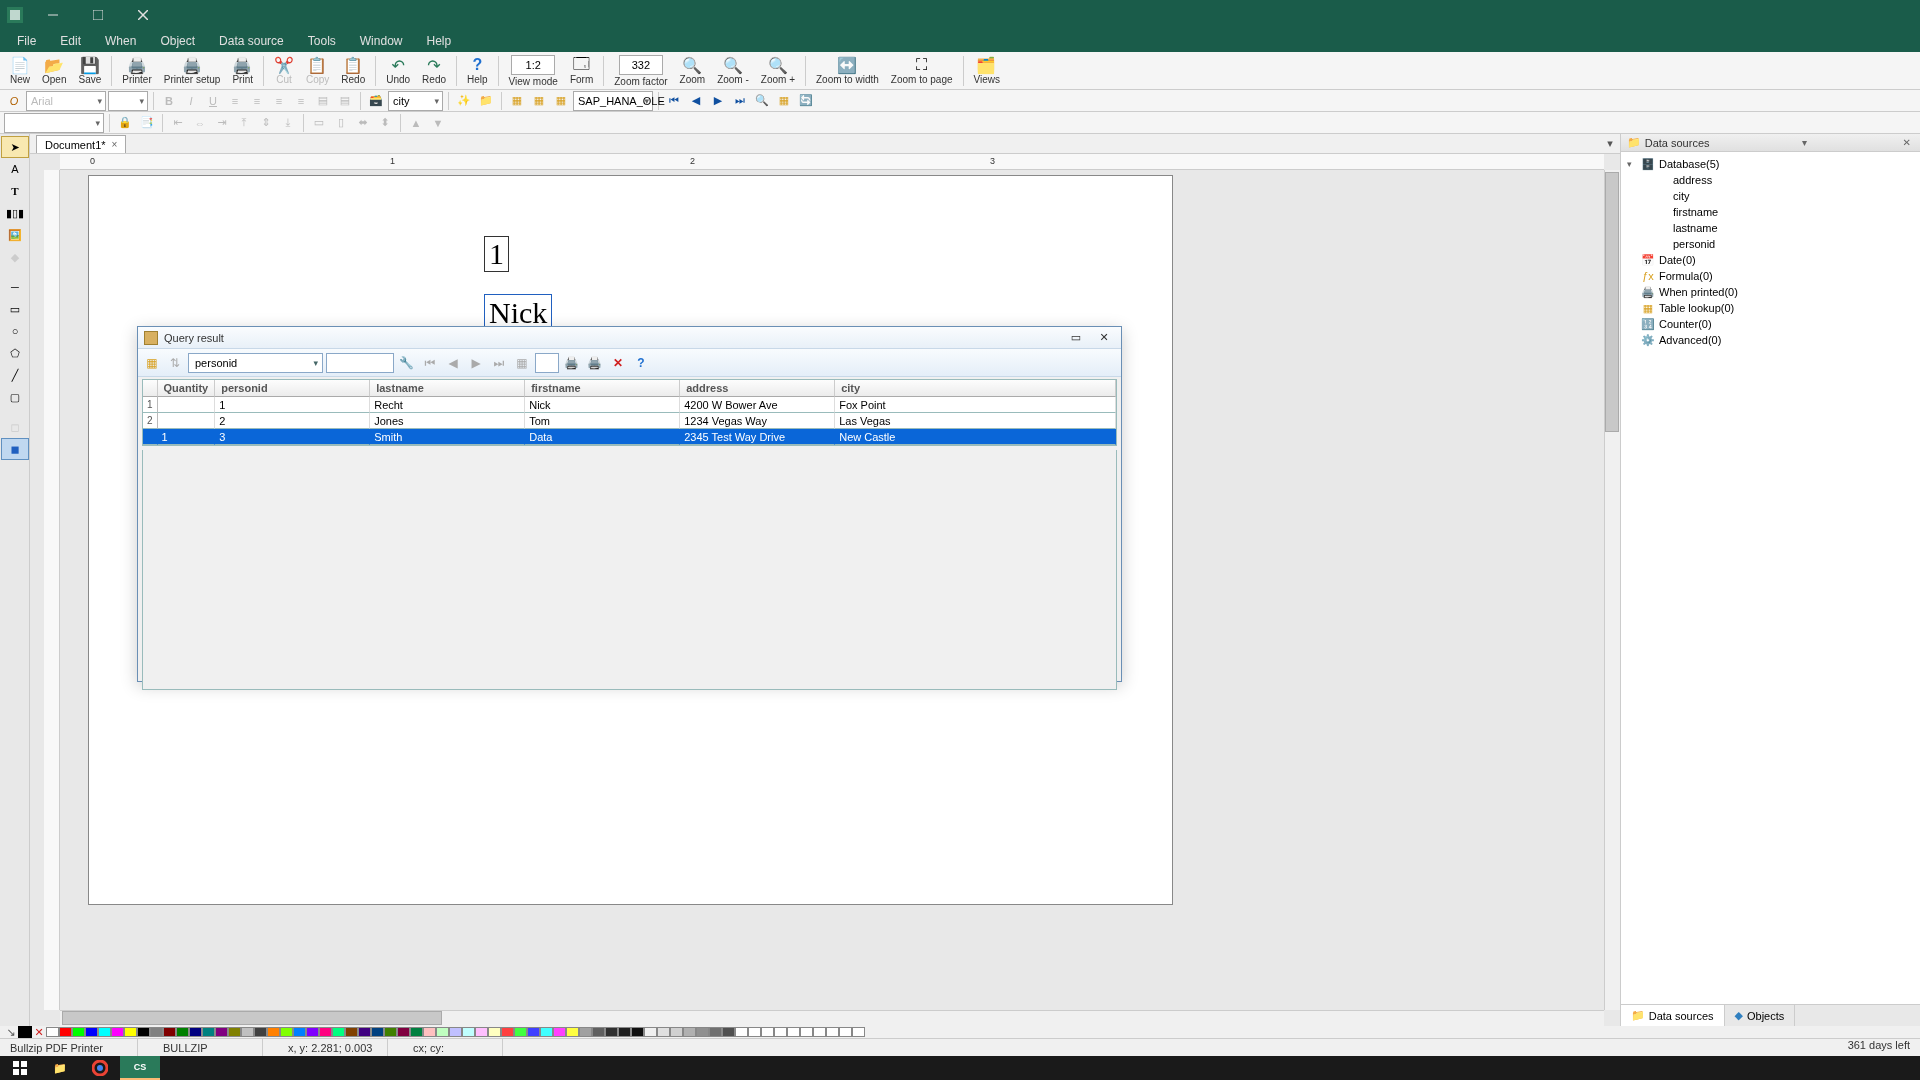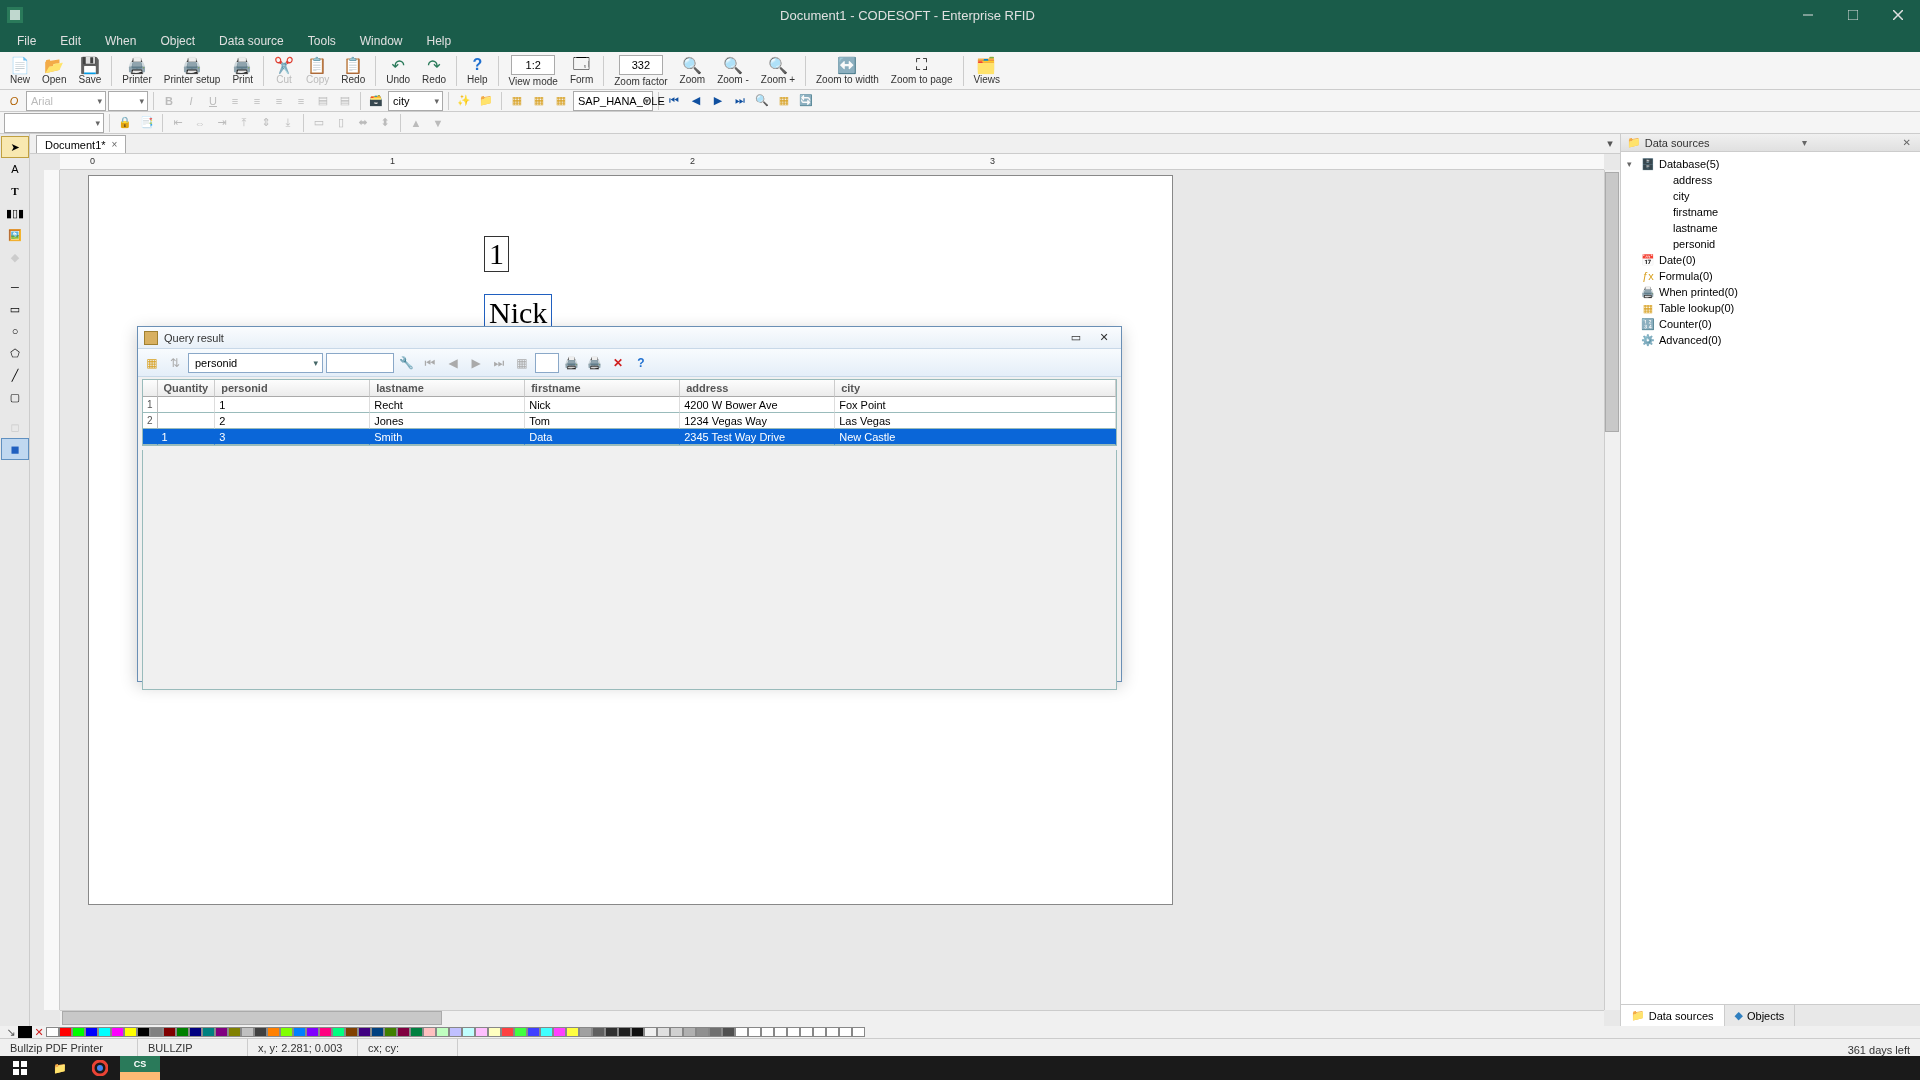--- a/index.html
+++ b/index.html
@@ -83,42 +83,41 @@
 .tree-indent-2 { padding-left: 36px; }
 .rp-tabs { height: 22px; background: #e8e8e8; border-top: 1px solid #ccc; display: flex; }
 .rp-tab { padding: 3px 10px; font-size: 11px; cursor: pointer; border-right: 1px solid #ccc; display:flex; align-items:center; gap:4px; }
 .rp-tab.active { background: white; }
 
 
 .colorbar { height: 12px; background: #f0f0f0; display: flex; align-items: center; padding: 0 4px; }
 .color-sw { width: 13px; height: 10px; border: 1px solid #888; cursor:pointer; }
 
 
-.statusbar { height: 18px; background: #f0f0f0; border-top: 1px solid #ccc; display: flex; align-items: flex-end; font-size: 11px; color: #333; }
+.statusbar { height: 18px; background: #f0f0f0; border-top: 1px solid #ccc; display: flex; align-items: flex-start; font-size: 11px; color: #333; gap: 15px; }
 .status-cell { padding: 0 10px; border-right: 1px solid #ccc; height: 100%; display:flex; align-items:center; }
 .status-right { margin-left: auto; padding: 0 10px; }
 
 
 .taskbar { height: 24px; background: #1a1a1a; display: flex; align-items: center; }
 .taskbar-btn { width: 40px; height: 24px; display: flex; align-items: center; justify-content: center; cursor: pointer; color:#fff; }
-.taskbar-btn.active { border-bottom: 8px solid #fdba74; background:#333; }
+.taskbar-btn.active { border-bottom: 2px solid #fdba74; background:#333; }
 
 svg { display: block; }
 </style>
 </head>
 <body>
 
 <div class="titlebar">
   <div class="titlebar-icon">
     <svg width="16" height="16">
         <rect width="16" height="16" fill="#2a7a5a"></rect>
         <rect x="3" y="3" width="10" height="10" fill="#fff" opacity="0.7"></rect>
       </svg>
   </div>
-  <div class="titlebar-title">Document1 - CODESOFT - Enterprise RFID</div>
   <div class="titlebar-buttons">
     <div class="titlebar-btn">
         <svg width="10" height="10">
           <line x1="0" y1="5" x2="10" y2="5" stroke="#e0e0e0" stroke-width="1"></line>
         </svg>
       </div>
     <div class="titlebar-btn">
         <svg width="10" height="10">
           <rect x="0" y="0" width="10" height="10" fill="none" stroke="#e0e0e0" stroke-width="1"></rect>
         </svg>

